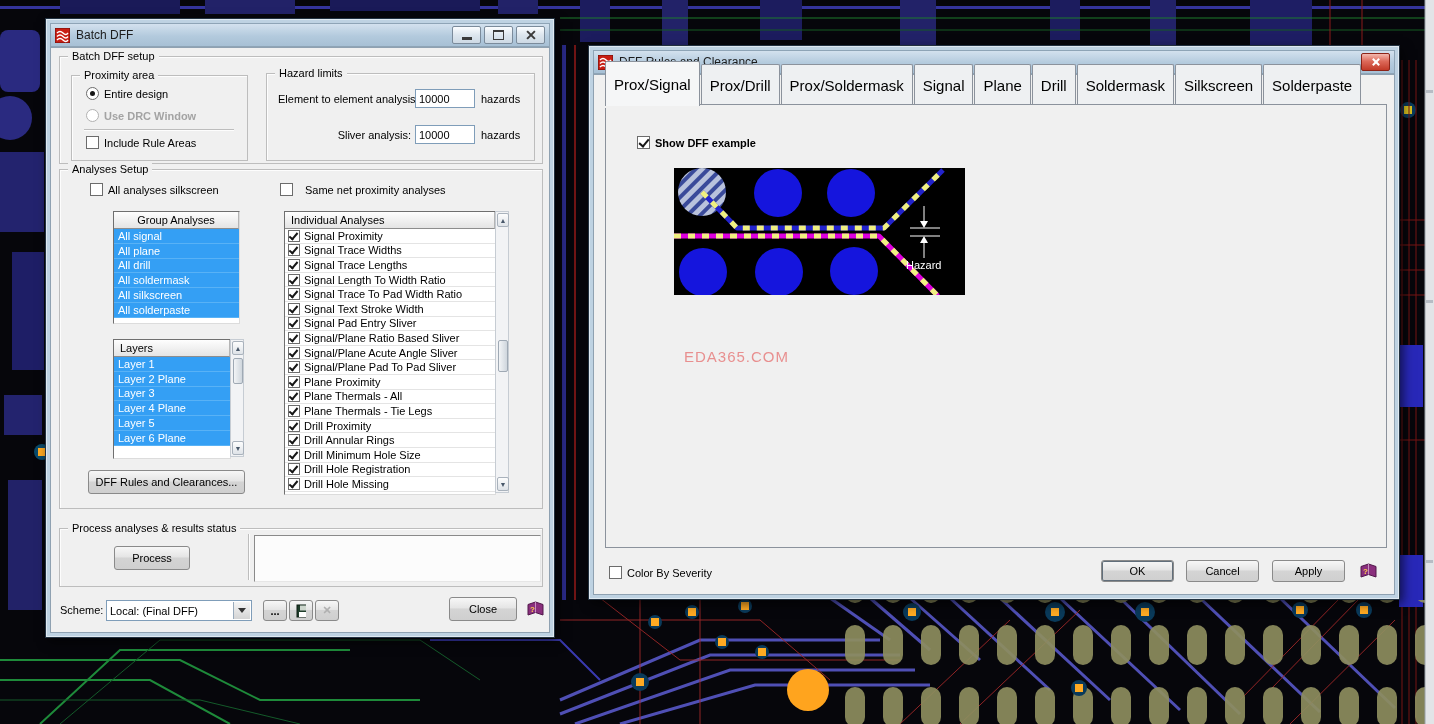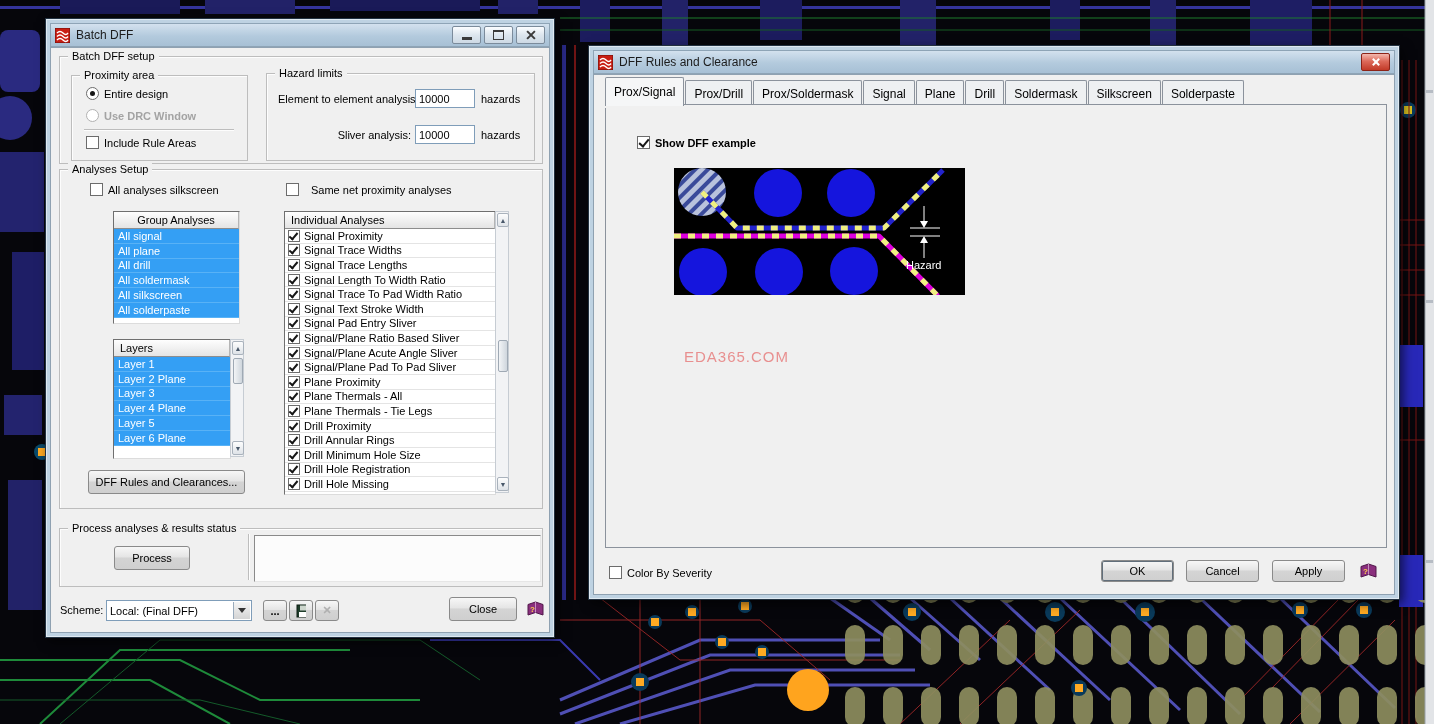--- a/index.html
+++ b/index.html
@@ -51,21 +51,21 @@
   .chk-row .cb.on::before{left:2px;top:0;width:3px;height:7px;}
 
   .sbv,.sbh{position:absolute;background:#f2f3f5;border:1px solid #c6ccd3;box-sizing:border-box;}
   .sb-btn{position:absolute;background:linear-gradient(#fdfdfd,#dfe3e8);border:1px solid #a9b2bc;border-radius:2px;
        display:flex;align-items:center;justify-content:center;font-size:7px;color:#49586a;line-height:1;}
   .sb-thumb{position:absolute;background:linear-gradient(90deg,#f2f4f6,#cfd6dd);border:1px solid #9fa9b4;border-radius:2px;}
   .sbh .sb-thumb{background:linear-gradient(#f2f4f6,#cfd6dd);}
 
   
   .tabs{position:absolute;display:flex;align-items:flex-end;}
-  .tab{height:17px;padding:4px 8px;display:flex;align-items:center;font-size:12px;color:#000;background:#eef0f2;
+  .tab{height:17px;padding:12px 8px;display:flex;align-items:center;font-size:15px;color:#000;background:#eef0f2;
        border:1px solid #8b929c;border-bottom:none;border-radius:2px 2px 0 0;margin-right:1px;}
   .tab.active{height:20px;background:#f5f6f7;position:relative;z-index:3;box-shadow:0 2px 0 #f0f0f0;}
   .tabpage{position:absolute;background:#f0f0f0;border:1px solid #8b929c;z-index:1;}
 
   
   .tgrid{position:absolute;background:#fff;border:1px solid #98a2ac;overflow:hidden;box-sizing:border-box;}
   .trow{display:flex;height:15px;}
   .trow.thead{height:54px;}
   .tcell{flex:none;border-right:1px solid #c3cdd6;border-bottom:1px solid #c3cdd6;font-size:11px;display:flex;align-items:center;
        padding-left:8px;box-sizing:border-box;overflow:hidden;background:#fff;}
@@ -263,21 +263,21 @@
     <div class="inp" style="left:369px;top:106px;width:52px;height:15px;">10000</div>
     <div class="lbl" style="left:435px;top:110px;">hazards</div>
 
     <div class="grp" style="left:13px;top:150px;width:482px;height:338px;">
       <span class="lg">Analyses Setup</span>
     </div>
     <div class="ctl-row" style="left:44px;top:164px;">
       <span class="cb"></span>
       <span>All analyses silkscreen</span>
     </div>
-    <div class="ctl-row" style="left:240px;top:164px;gap:12px;">
+    <div class="ctl-row" style="left:234px;top:164px;gap:12px;">
       <span class="cb"></span>
       <span>Same net proximity analyses</span>
     </div>
 
     <div class="lst" style="left:67px;top:192px;width:125px;height:111px;">
       <div class="lst-hdr">Group Analyses</div>
       <div id="grp-list">
           <div class="sel-item">All signal</div>
           <div class="sel-item">All plane</div>
           <div class="sel-item">All drill</div>

